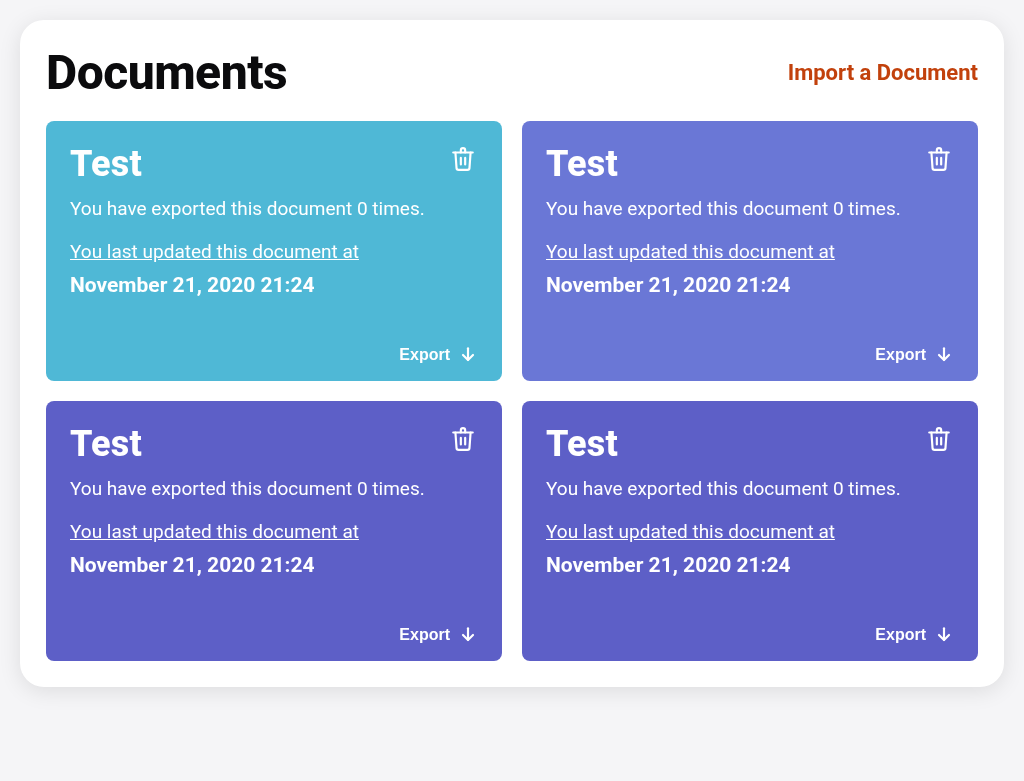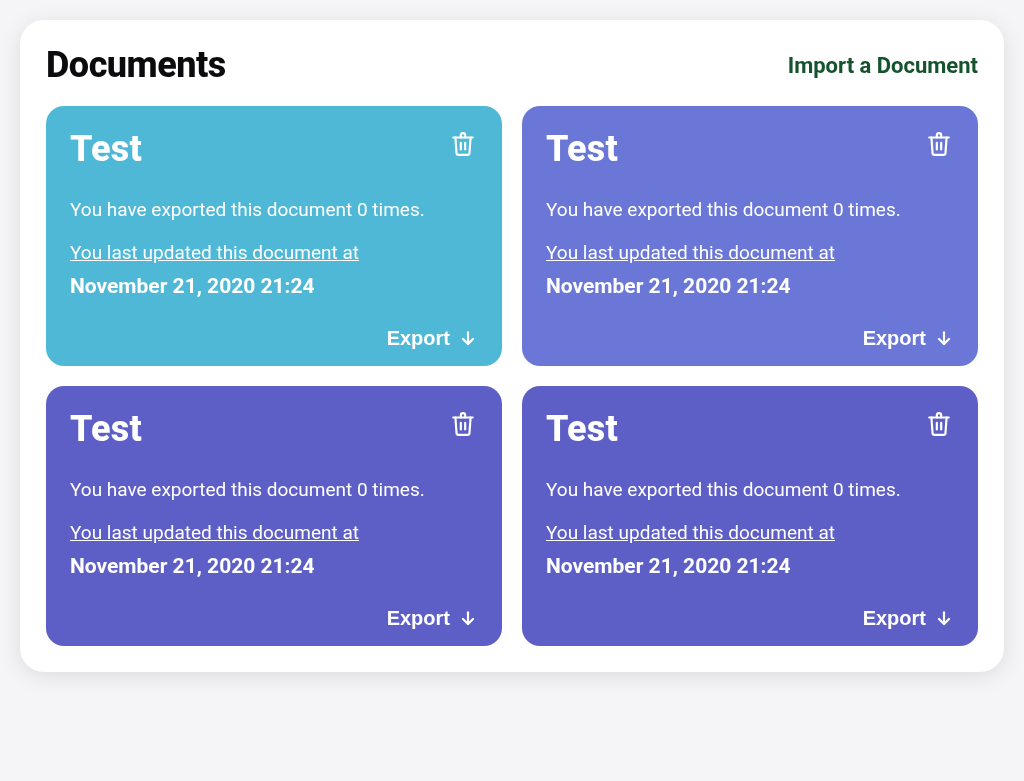--- a/index.html
+++ b/index.html
@@ -18,39 +18,39 @@
     padding: 24px 26px 26px 26px;
     width: 100%;
   }
   .panel-header {
     display: flex;
     align-items: center;
     justify-content: space-between;
     margin-bottom: 20px;
   }
   .page-title {
-    font-size: 36px;
+    font-size: 48px;
     font-weight: 800;
     letter-spacing: -0.5px;
     color: #0b0b0d;
   }
   .import-link {
     font-size: 22px;
     font-weight: 700;
     color: #3a3ad1;
     cursor: pointer;
     text-decoration: none;
   }
   .grid {
     display: grid;
     grid-template-columns: 1fr 1fr;
     gap: 20px;
   }
   .card {
-    border-radius: 18px;
+    border-radius: 8px;
     padding: 22px 24px 16px 24px;
     color: #ffffff;
     display: flex;
     flex-direction: column;
     min-height: 260px;
   }
   .card-header {
     display: flex;
     align-items: flex-start;
     justify-content: space-between;
@@ -66,59 +66,58 @@
     border: none;
     cursor: pointer;
     padding: 2px;
     color: #ffffff;
     line-height: 0;
   }
   .card-body {
     font-size: 19px;
     line-height: 1.5;
     font-weight: 400;
-    margin-top: 16px;
   }
   .card-block { margin-bottom: 14px; }
   .updated-line { margin-bottom: 4px; text-decoration: underline; }
   .timestamp {
     font-size: 21px;
     font-weight: 700;
   }
   .card-footer {
     margin-top: auto;
     display: flex;
     justify-content: flex-end;
     align-items: center;
     padding-top: 6px;
   }
   .export-btn {
     background: transparent;
     border: none;
     color: #ffffff;
-    font-size: 20px;
+    font-size: 16px;
     font-weight: 800;
     display: inline-flex;
     align-items: center;
     gap: 8px;
     cursor: pointer;
   }
   .export-btn .arrow {
     display: inline-flex;
   }
   svg { display: block; }
 </style>
 </head>
 <body>
 
 <div class="panel">
 
   <div class="panel-header">
     <h1 class="page-title">Documents</h1>
-    <a class="import-link" style="color:#14532d">Import a Document</a>
+    <a class="import-link" style="color:#c2410c">Import a Document</a>
   </div>
 
   <div class="grid">
 
     <div class="card" style="background:#4fb8d6">
       <div class="card-header">
         <div class="card-title">Test</div>
         <button class="trash-btn">
           <span>
             <svg width="26" height="28" viewBox="0 0 24 24" fill="none" stroke="currentColor" stroke-width="2" stroke-linecap="round" stroke-linejoin="round">

